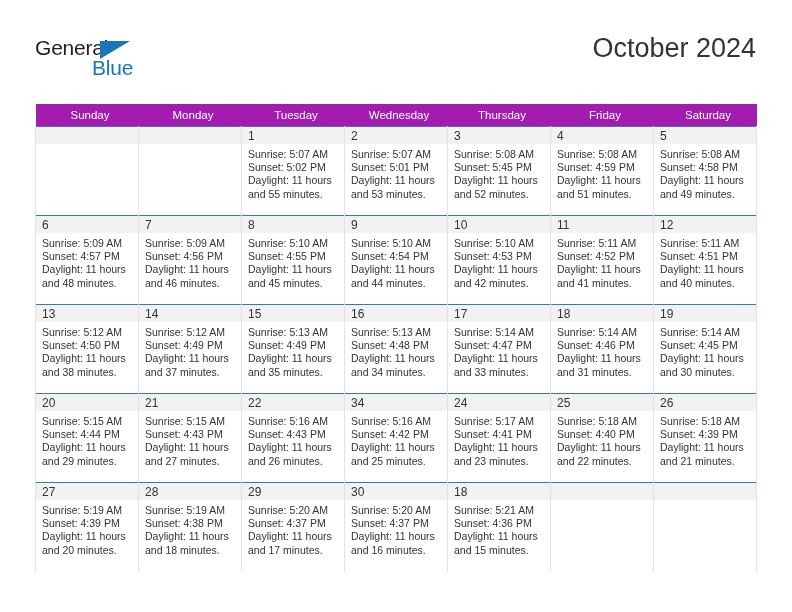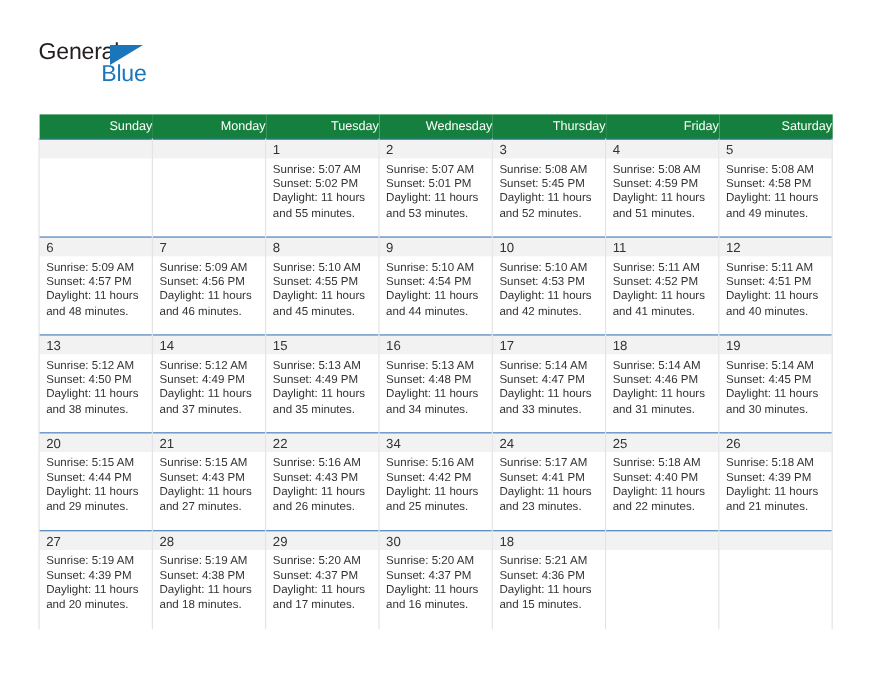--- a/index.html
+++ b/index.html
@@ -86,25 +86,25 @@
   
   .calendar {
     position: absolute;
     left: 35px;
     top: 104px;
     width: 722px;
     border-collapse: collapse;
     table-layout: fixed;
   }
   .calendar th {
-    background: #15803d;
+    background: #a21caf;
     color: #ffffff;
     font-weight: normal;
     font-size: 11.5px;
-    text-align: right;
+    text-align: center;
     padding: 5px 0 5px 6px;
     height: 13px;
     border: none;
     box-sizing: border-box;
   }
   .calendar td {
     vertical-align: top;
     padding: 0;
     border-left: 1px solid #e2e2e2;
     border-right: 1px solid #e2e2e2;
@@ -143,20 +143,21 @@
 <body>
 
 <div class="page">
 
   <div class="top">
     <div class="logo">
       <span class="logo-general">General</span>
       <span class="logo-tri"></span>
       <span class="logo-blue">Blue</span>
     </div>
+    <div class="title">October 2024</div>
   </div>
 
   <table class="calendar">
     <thead>
       <tr id="weekday-row">
           <th>Sunday</th>
           <th>Monday</th>
           <th>Tuesday</th>
           <th>Wednesday</th>
           <th>Thursday</th>

